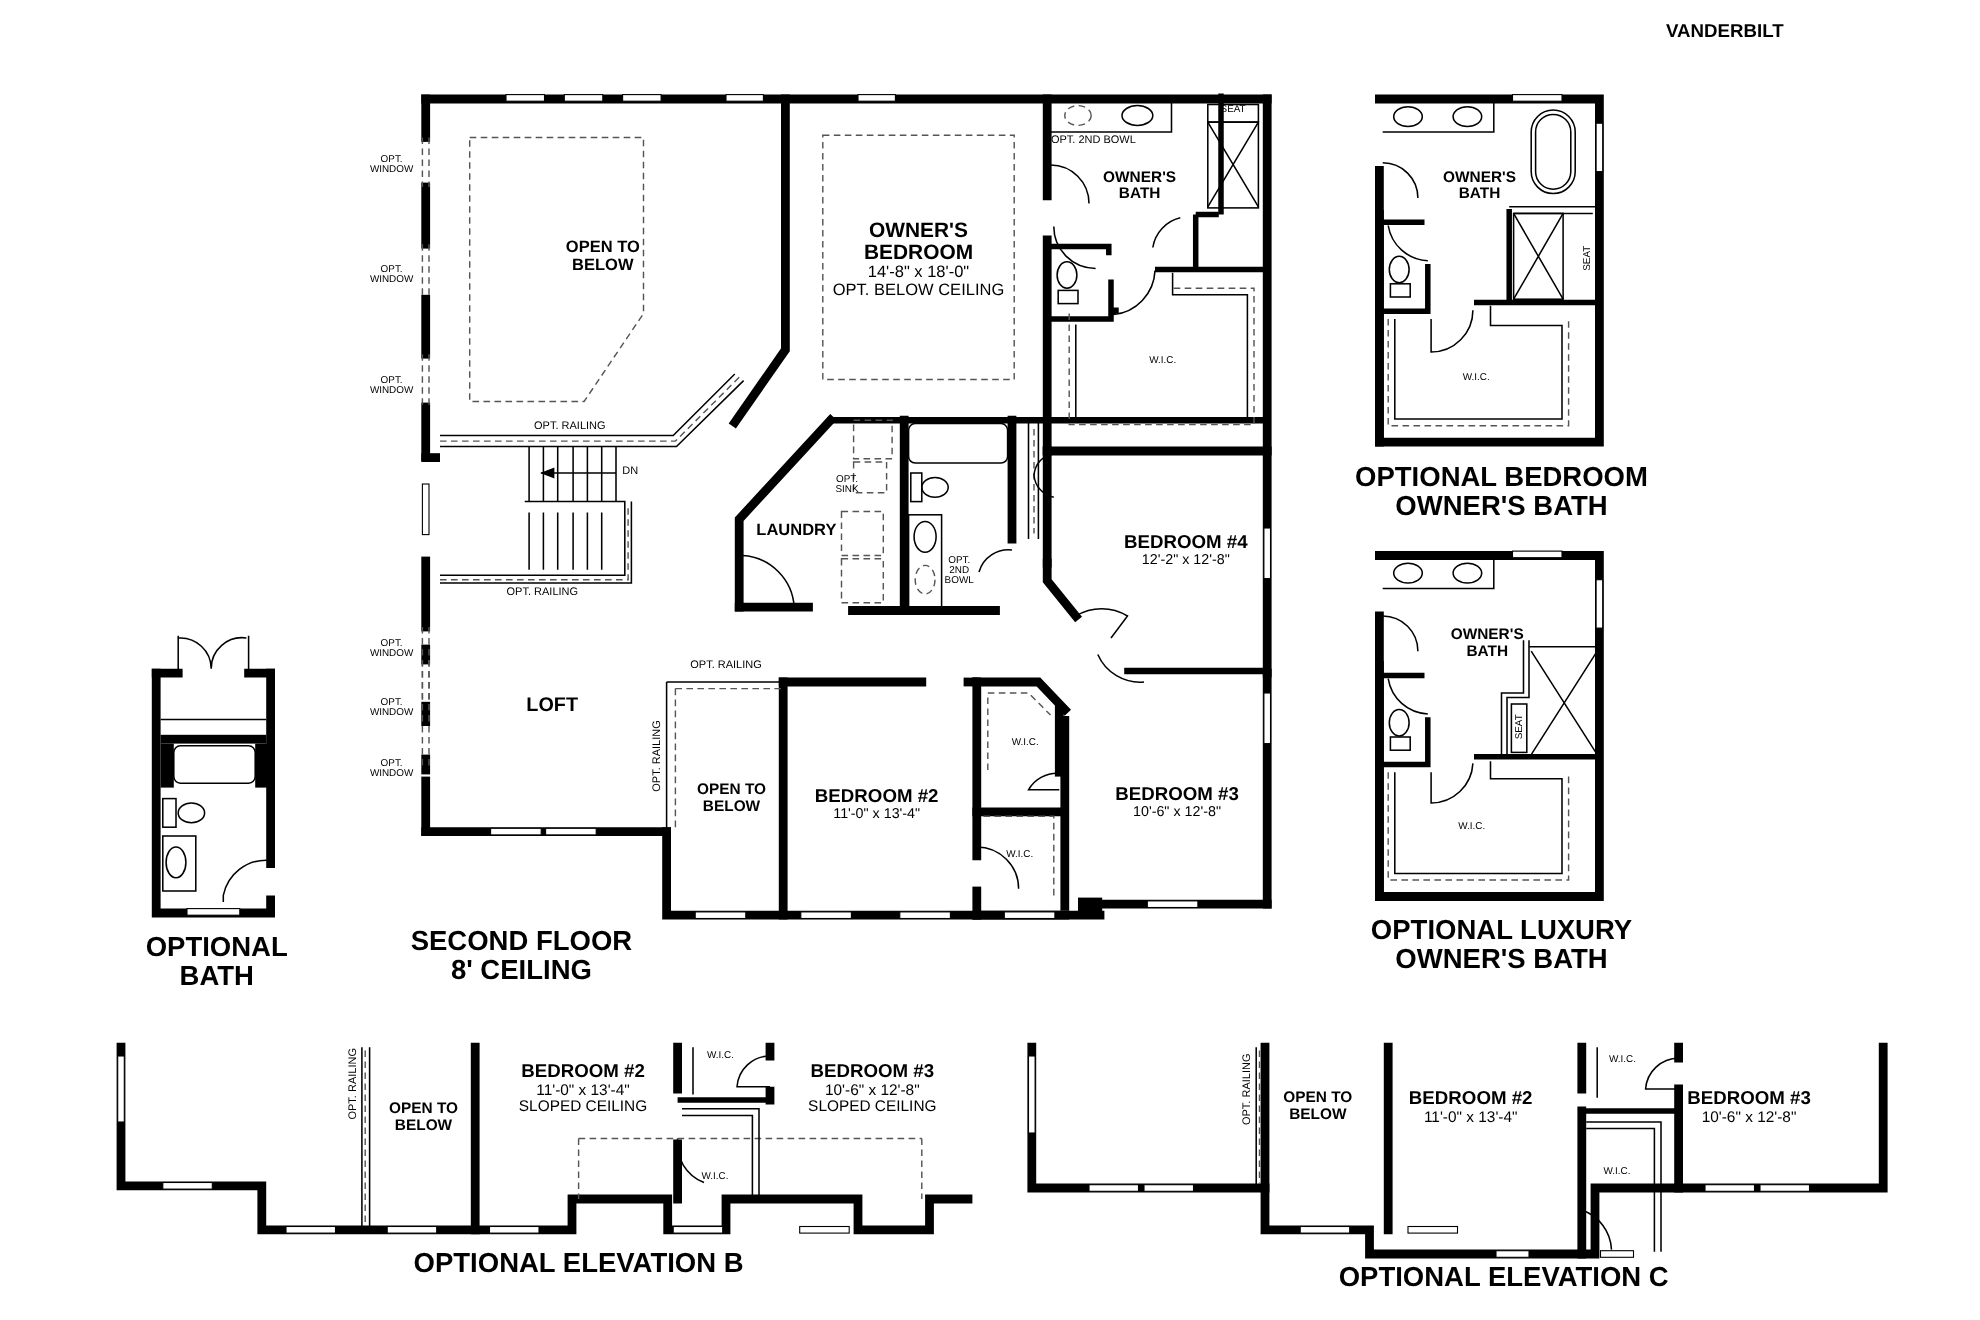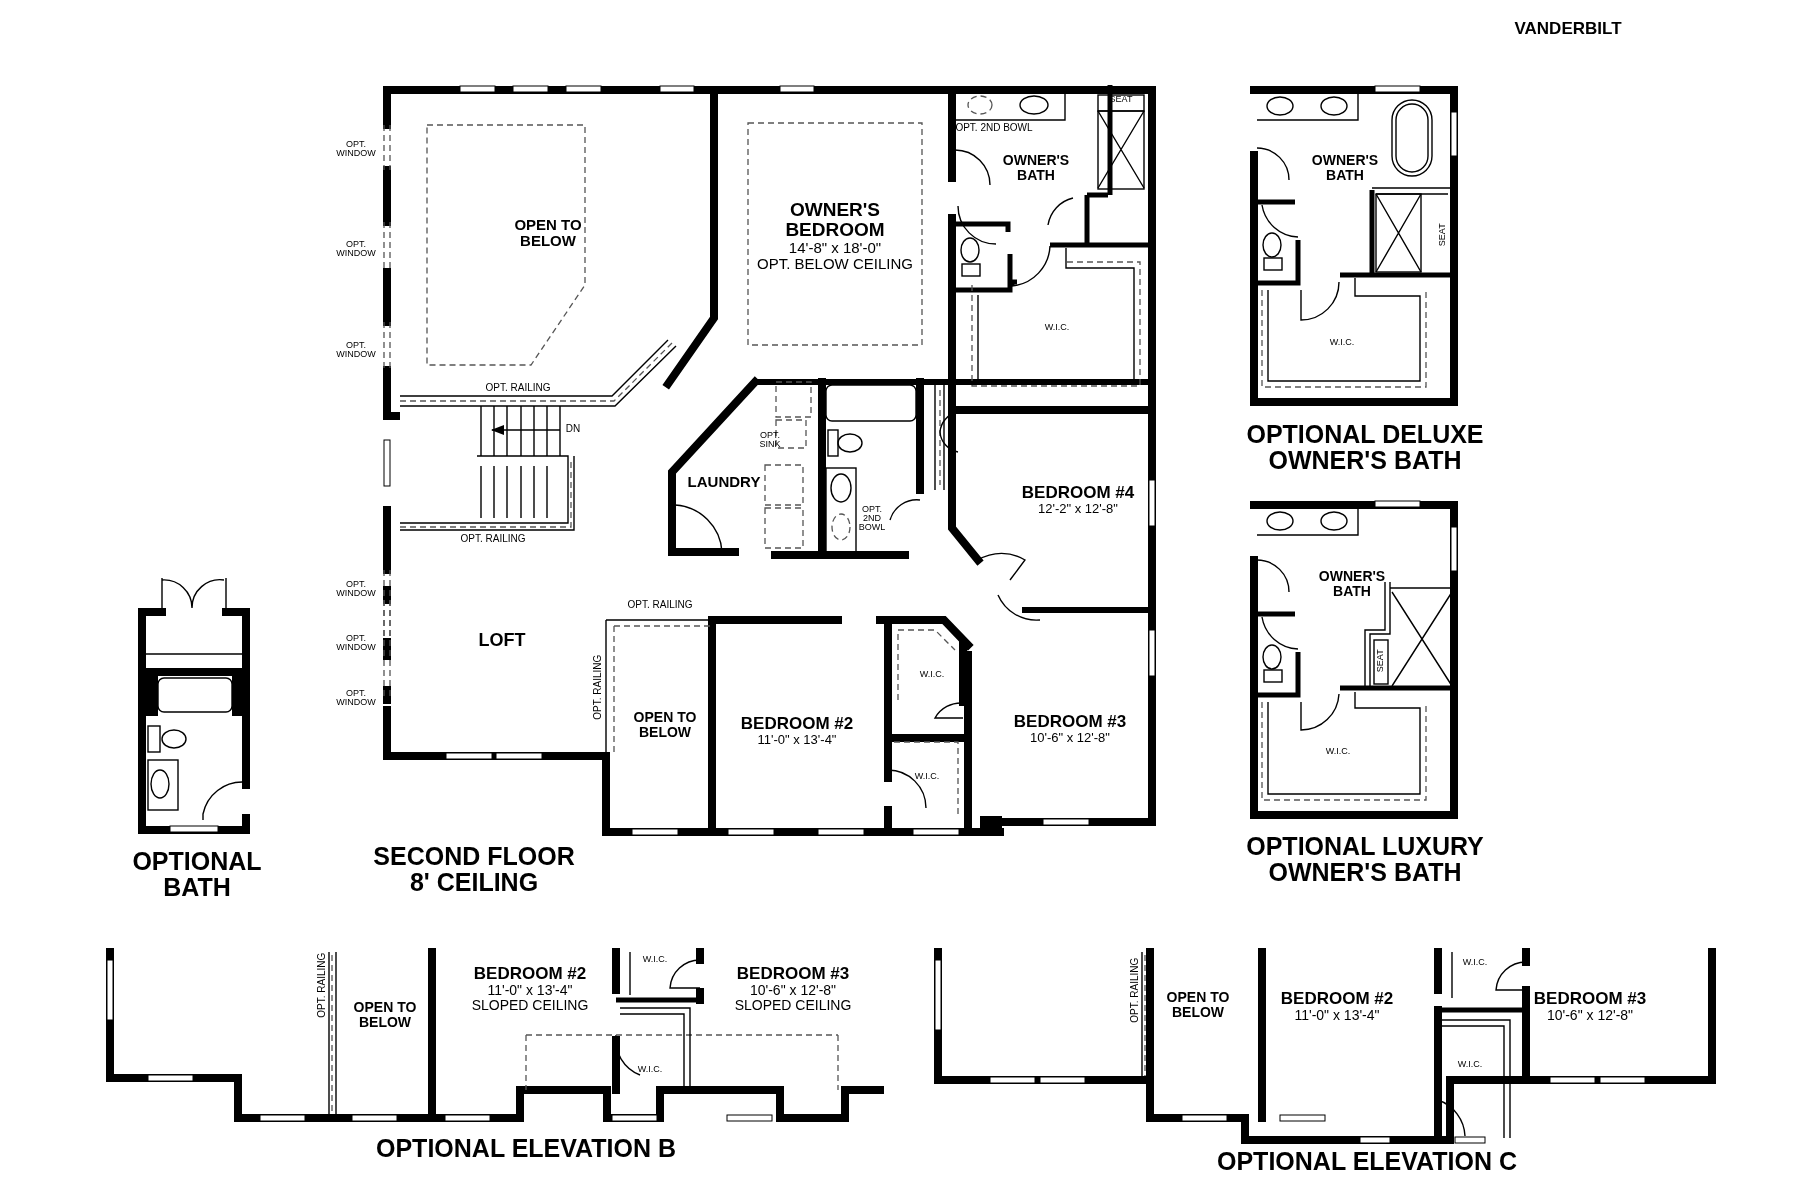--- a/index.html
+++ b/index.html
@@ -397,21 +397,21 @@
   <div>8' CEILING</div>
 </div>
 
 <div class="lbl" style="left:1345px;top:153px;font-size:14px;font-weight:bold;">
   <div>OWNER'S</div>
   <div>BATH</div>
 </div>
 <div class="lbl xs vert" style="left:1443px;top:230px;">SEAT</div>
 <div class="lbl xs" style="left:1342px;top:338px;">W.I.C.</div>
 <div class="lbl ttlM" style="left:1365px;top:421px;">
-  <div>OPTIONAL DELUXE</div>
+  <div>OPTIONAL BEDROOM</div>
   <div>OWNER'S BATH</div>
 </div>
 
 <div class="lbl" style="left:1352px;top:569px;font-size:14px;font-weight:bold;">
   <div>OWNER'S</div>
   <div>BATH</div>
 </div>
 <div class="lbl xs vert" style="left:1381px;top:656px;">SEAT</div>
 <div class="lbl xs" style="left:1338px;top:747px;">W.I.C.</div>
 <div class="lbl ttlM" style="left:1365px;top:833px;">

